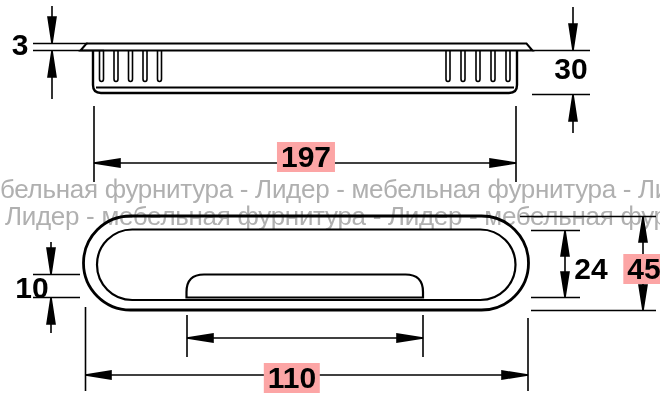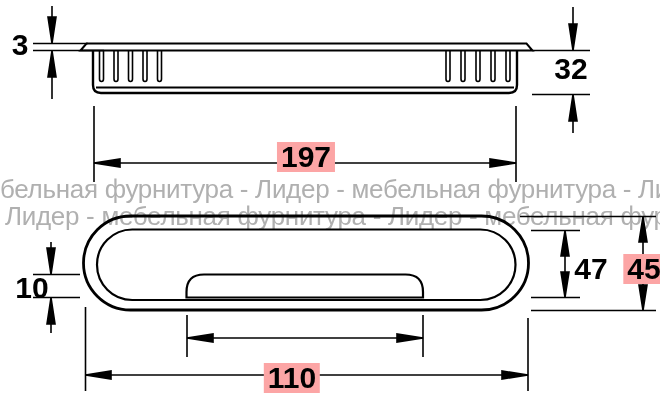--- a/index.html
+++ b/index.html
@@ -125,19 +125,19 @@
         <path fill="none" d="M85.5,307 V391"></path>
         <path fill="none" d="M528,318 V391"></path>
         <path fill="none" d="M85.5,375 H528"></path>
         <polygon points="85.5,375 111,371 111,379"></polygon>
         <polygon points="528,375 502,371 502,379"></polygon>
       </g>
     </g>
   </svg>
 
   <span class="dim" style="left:20px;top:45px;">3</span>
-  <span class="dim" style="left:571px;top:69px;">32</span>
+  <span class="dim" style="left:571px;top:69px;">30</span>
   <span class="dim bg" style="left:306px;top:157px;">197</span>
   <span class="dim" style="left:16px;top:288px;padding-left:32px;">10</span>
-  <span class="dim" style="left:591px;top:269px;">47</span>
+  <span class="dim" style="left:591px;top:269px;">24</span>
   <span class="dim bg" style="left:644px;top:269px;">45</span>
   <span class="dim bg" style="left:292px;top:338px;margin-top:40px;">110</span>
 </div>
 
 </body></html>

